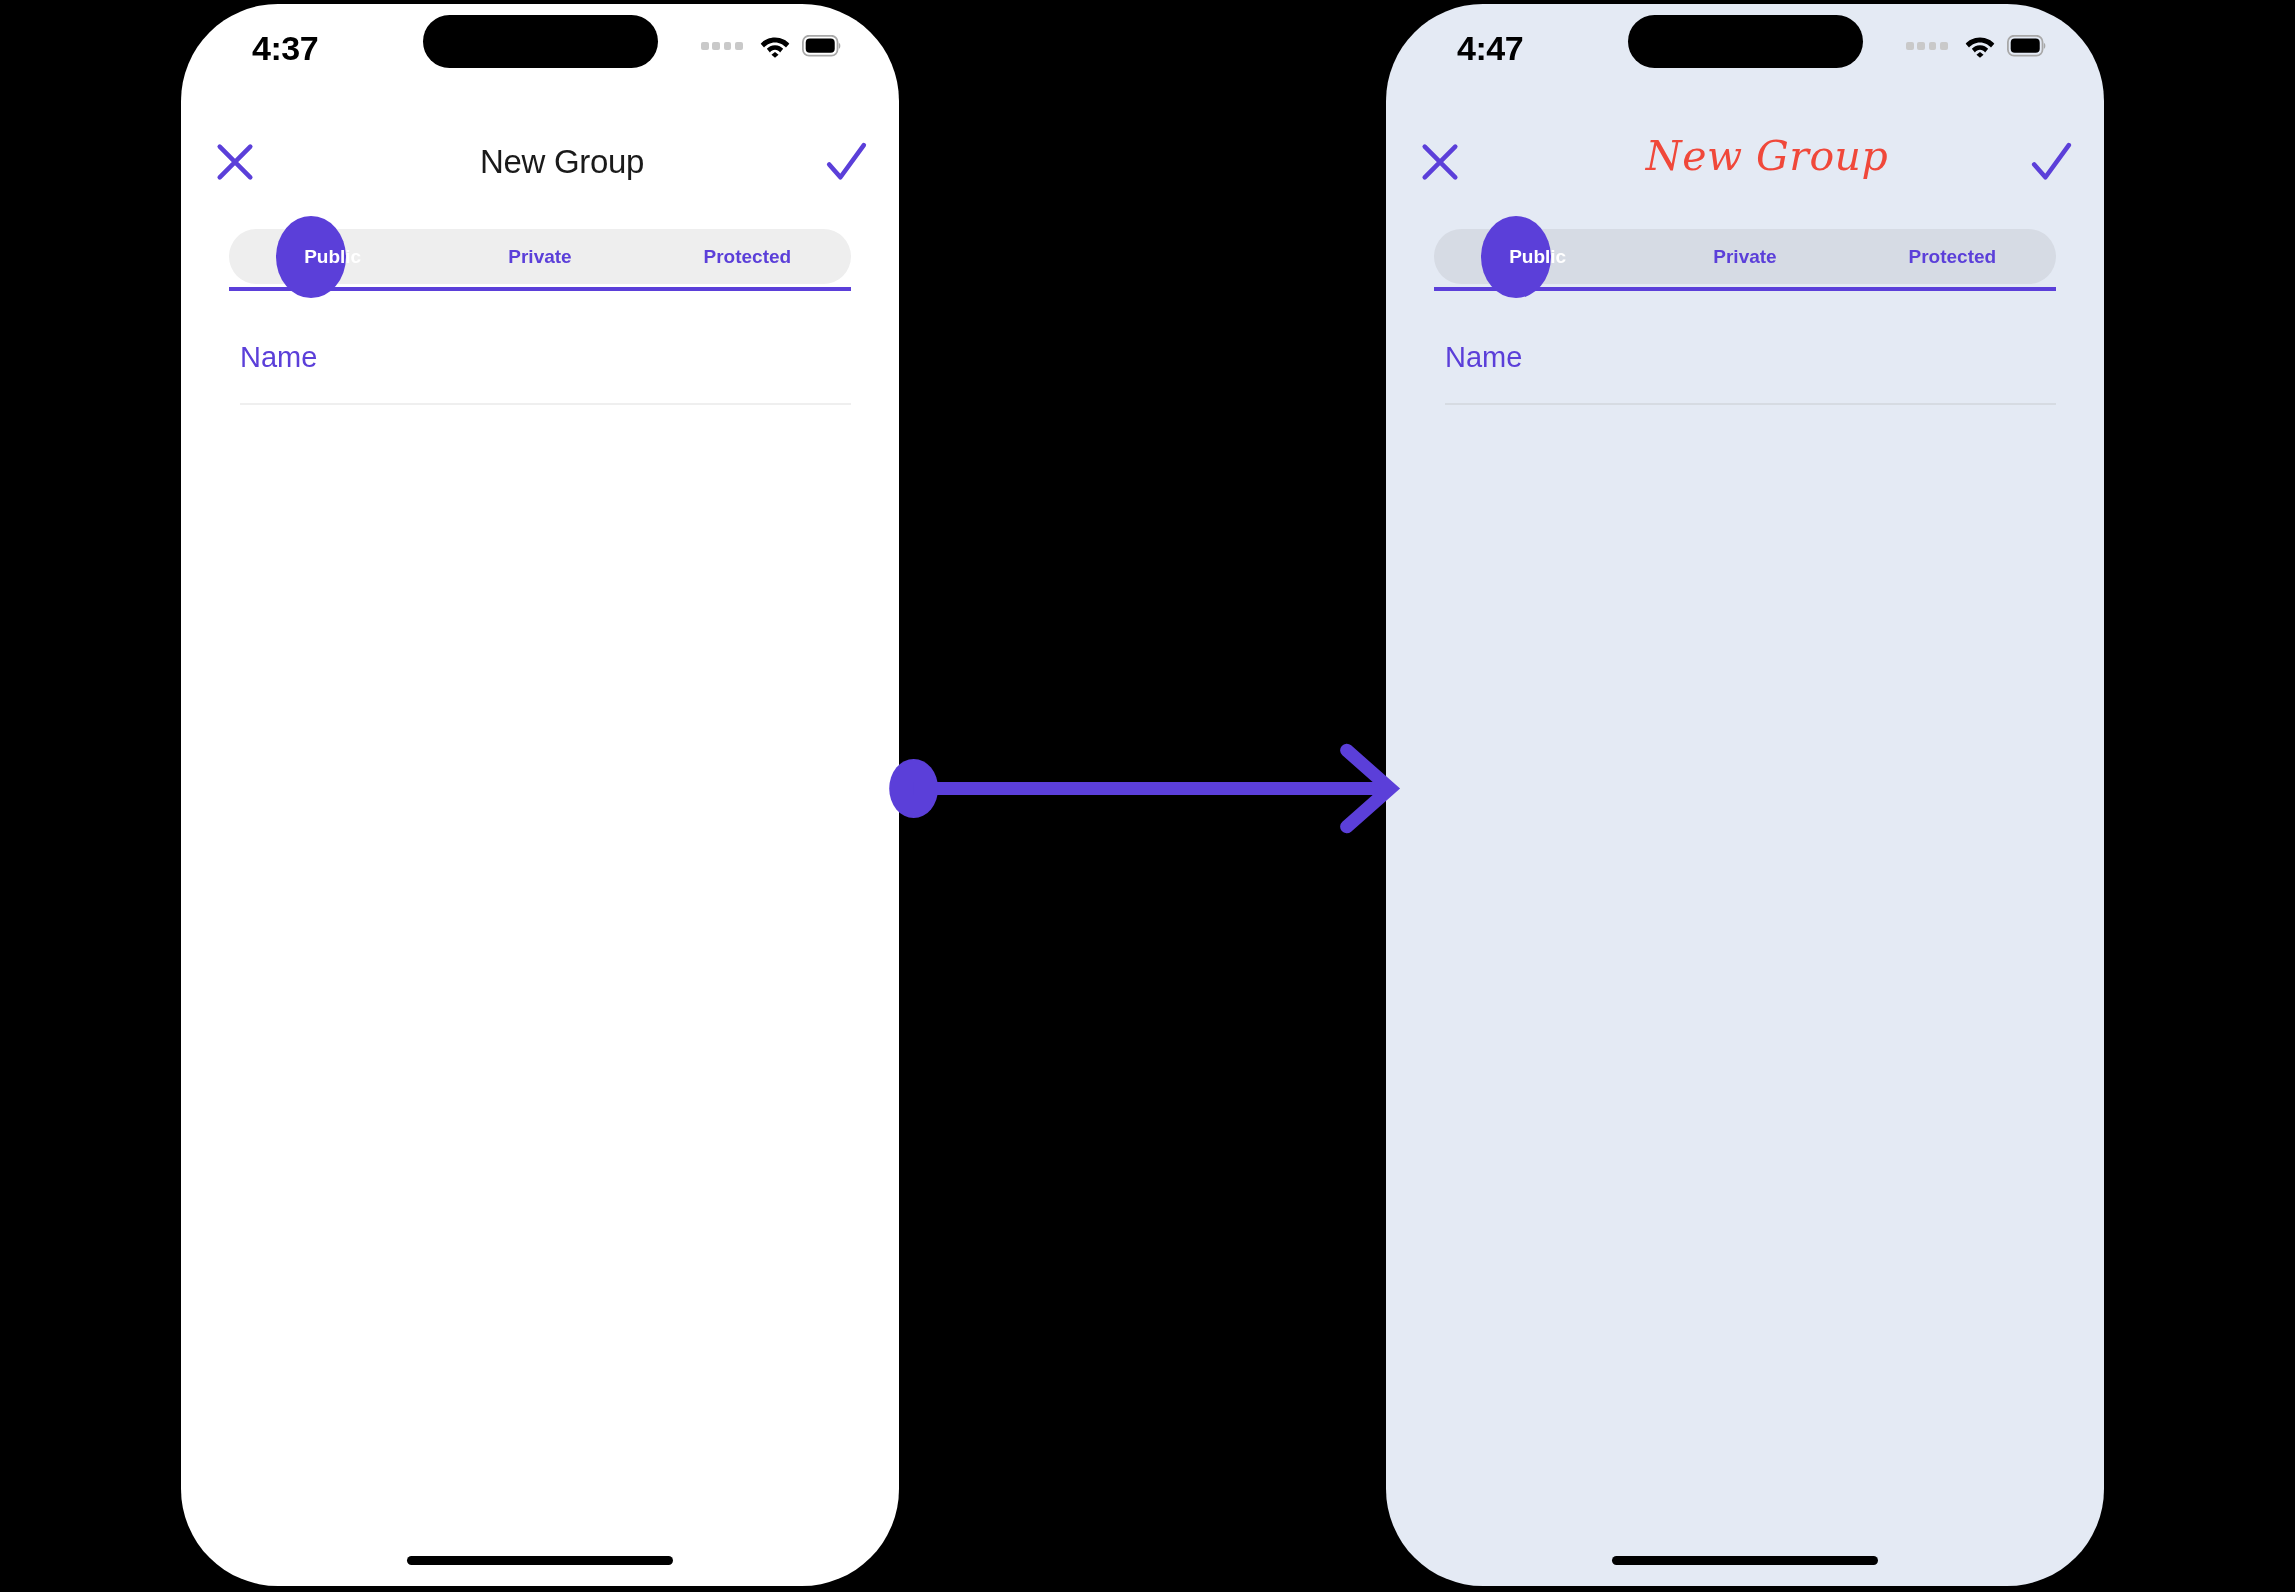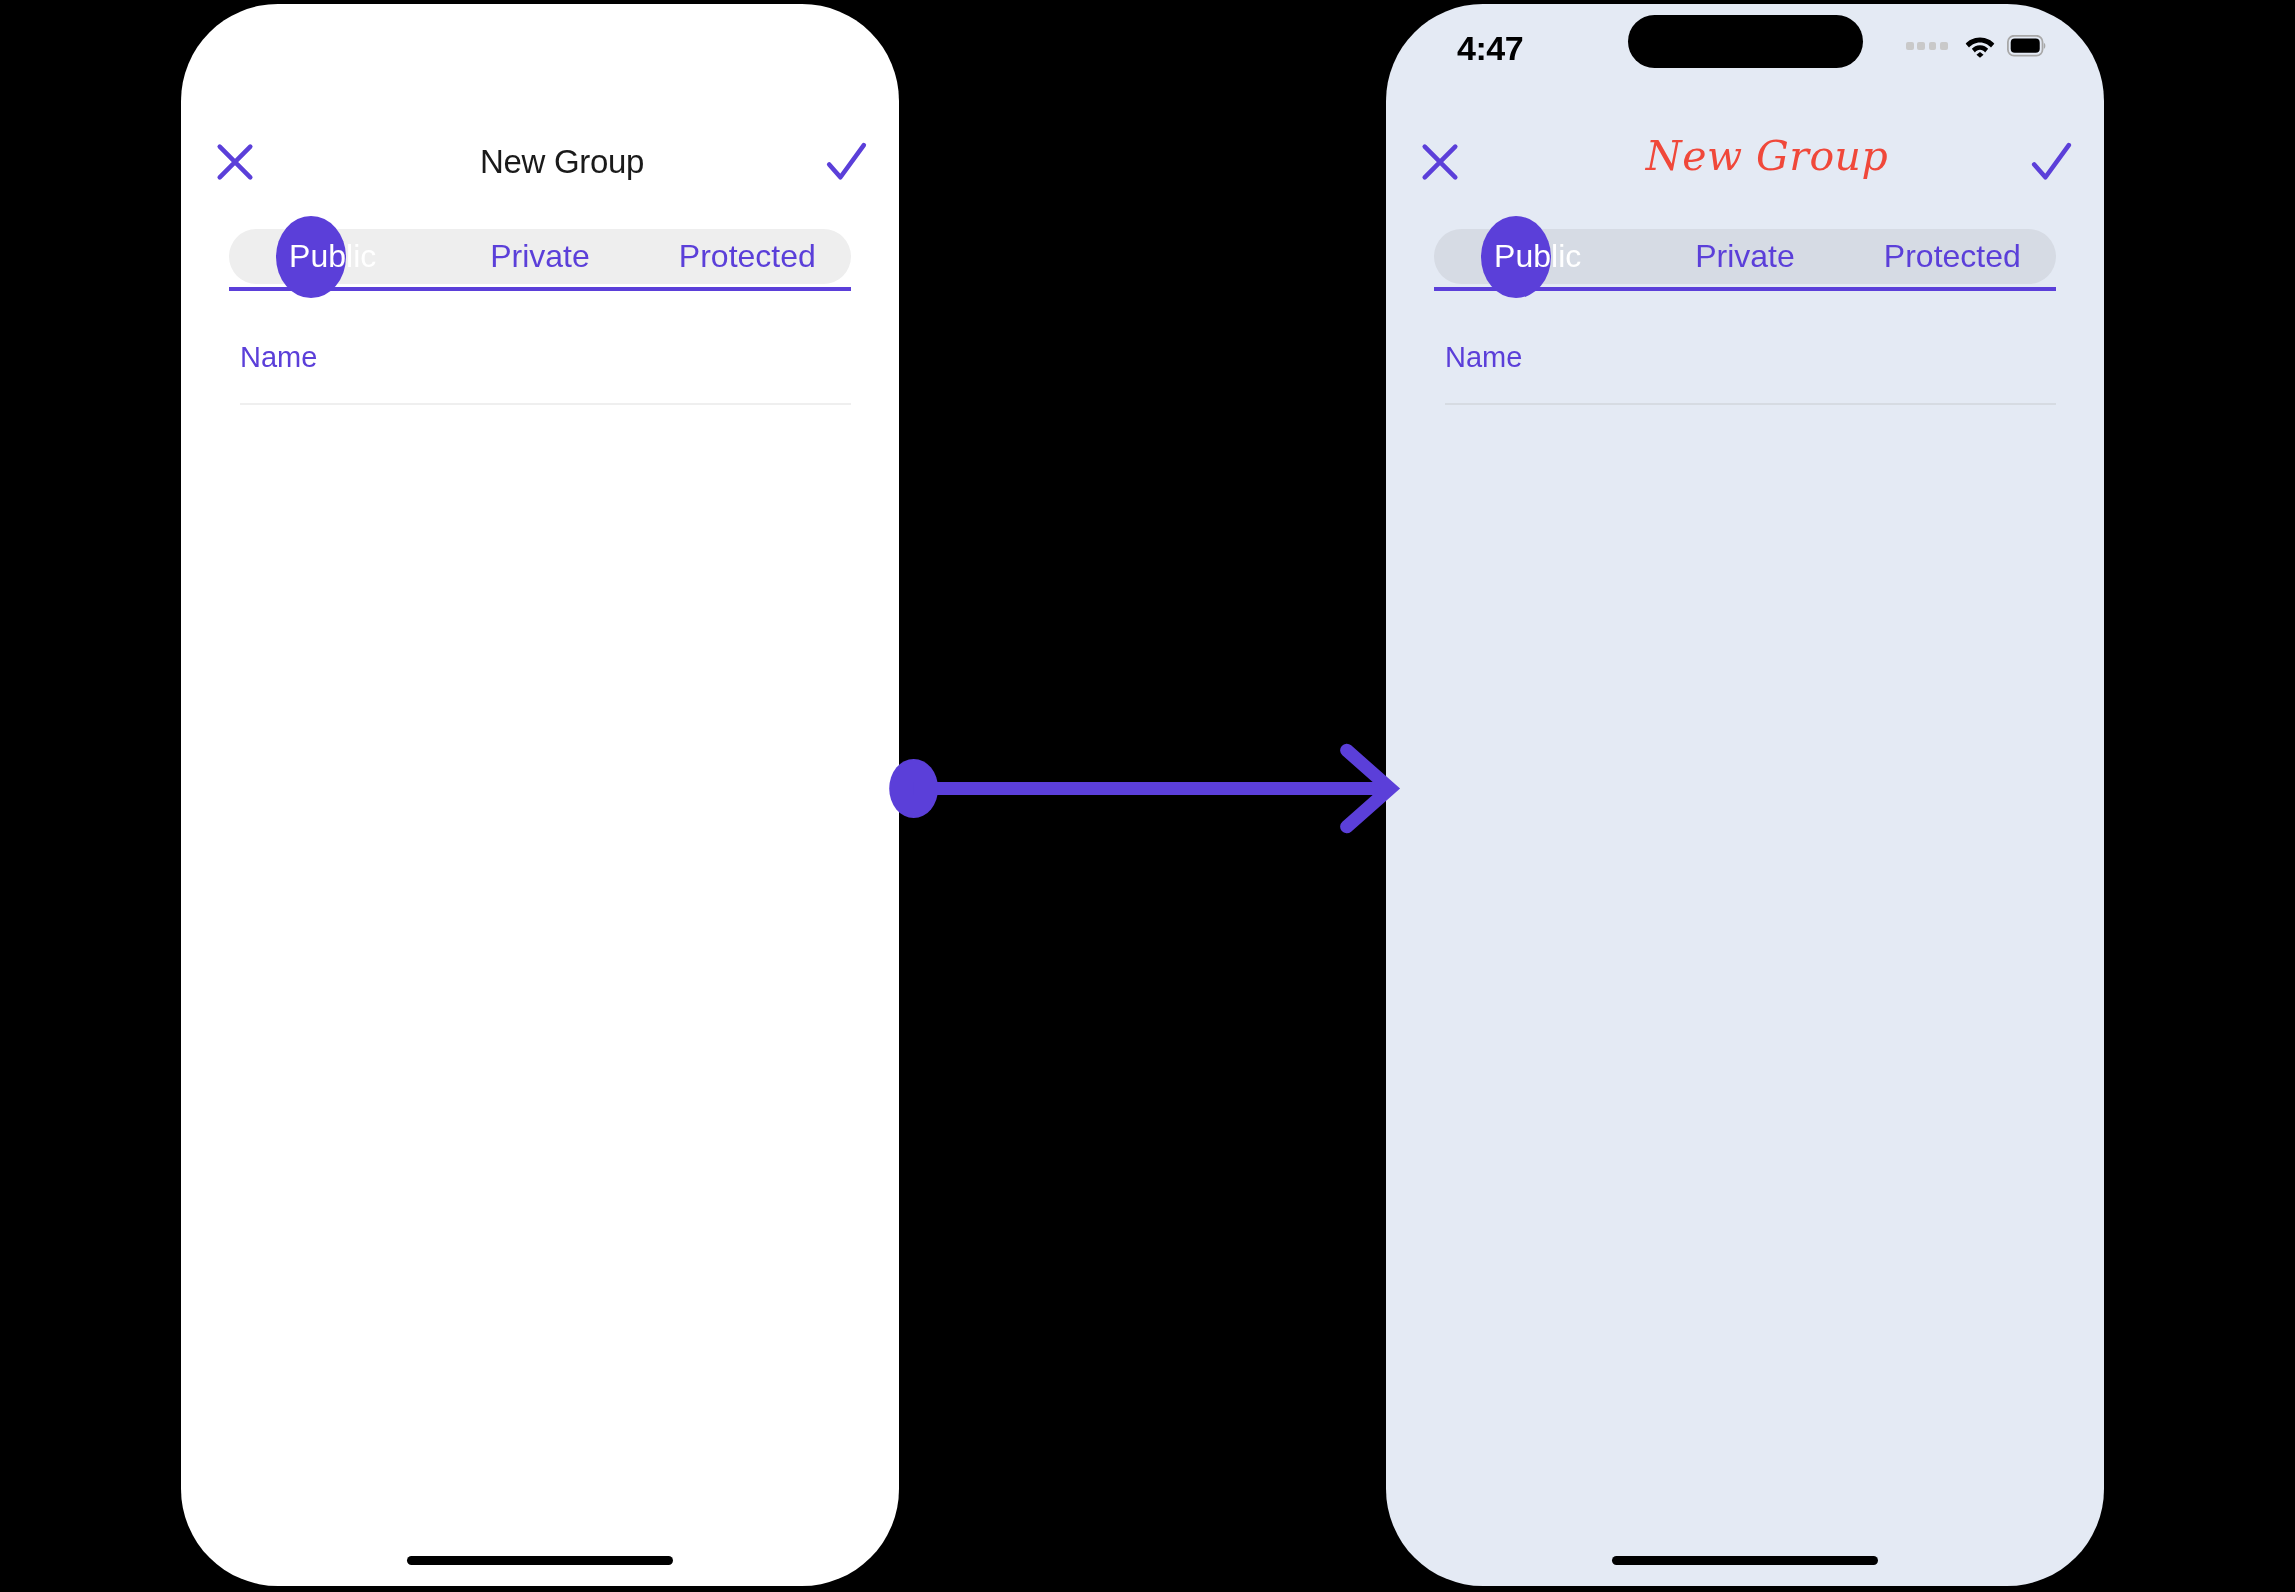--- a/index.html
+++ b/index.html
@@ -135,25 +135,26 @@
     left: 0; right: 0;
     top: 6.1px;
     height: 55px;
     display: flex;
   }
   .seg-item {
     flex: 1;
     display: flex;
     align-items: center;
     justify-content: center;
-    font-size: 32px;
+    font-size: 19px;
     color: #5b3fd9;
     position: relative;
     cursor: pointer;
     z-index: 2;
+    font-weight: bold;
   }
   .seg-item.selected { color: #ffffff; }
   .seg-pill {
     position: absolute;
     left: 47px;
     top: -7.1px;
     width: 70px;
     height: 82px;
     border-radius: 50%;
     background: #5b3fd9;
@@ -212,20 +213,46 @@
     width: 515px;
     height: 107px;
   }
   #transition-arrow svg { display: block; width: 100%; height: 100%; }
 </style>
 </head>
 <body>
 
 <div class="phone" id="phone-left">
 
+  <div class="status-bar">
+    <div class="status-time">4:37</div>
+    <div class="dynamic-island"></div>
+    <div class="status-right">
+      <span class="cell-dots">
+          <i></i>
+          <i></i>
+          <i></i>
+          <i></i>
+        </span>
+      <span>
+        <svg class="wifi-icon" viewBox="0 0 62 46">
+          <path d="M31 7 C18 7 8 13 3 19 L9.5 26.5 C14 21 21.5 16.5 31 16.5 C40.5 16.5 48 21 52.5 26.5 L59 19 C54 13 44 7 31 7 Z" fill="#000"></path>
+          <path d="M31 22 C24 22 18.5 25 15 29 L21 36 C23.5 33 27 31 31 31 C35 31 38.5 33 41 36 L47 29 C43.5 25 38 22 31 22 Z" fill="#000"></path>
+          <path d="M31 35 L24 40.5 L31 46.5 L38 40.5 Z" fill="#000"></path>
+        </svg>
+      </span>
+      <span>
+        <svg class="battery-icon" viewBox="0 0 78 42">
+          <rect x="1.5" y="1.5" width="68" height="39" rx="12" fill="none" stroke="#a8a8a8" stroke-width="3.5"></rect>
+          <rect x="7" y="7" width="57" height="28" rx="8" fill="#000"></rect>
+          <path d="M72 15 C76 16.5 76 25.5 72 27 Z" fill="#a8a8a8"></path>
+        </svg>
+      </span>
+    </div>
+  </div>
 
   <div class="nav-bar">
     <div class="nav-close">
       <svg viewBox="0 0 110 110">
           <path d="M25 25 L85 85 M85 25 L25 85" stroke="#5b3fd9" stroke-width="9" stroke-linecap="round"></path>
         </svg>
     </div>
     <div class="nav-title">New Group</div>
     <div class="nav-done">
       <svg viewBox="0 0 110 110">

